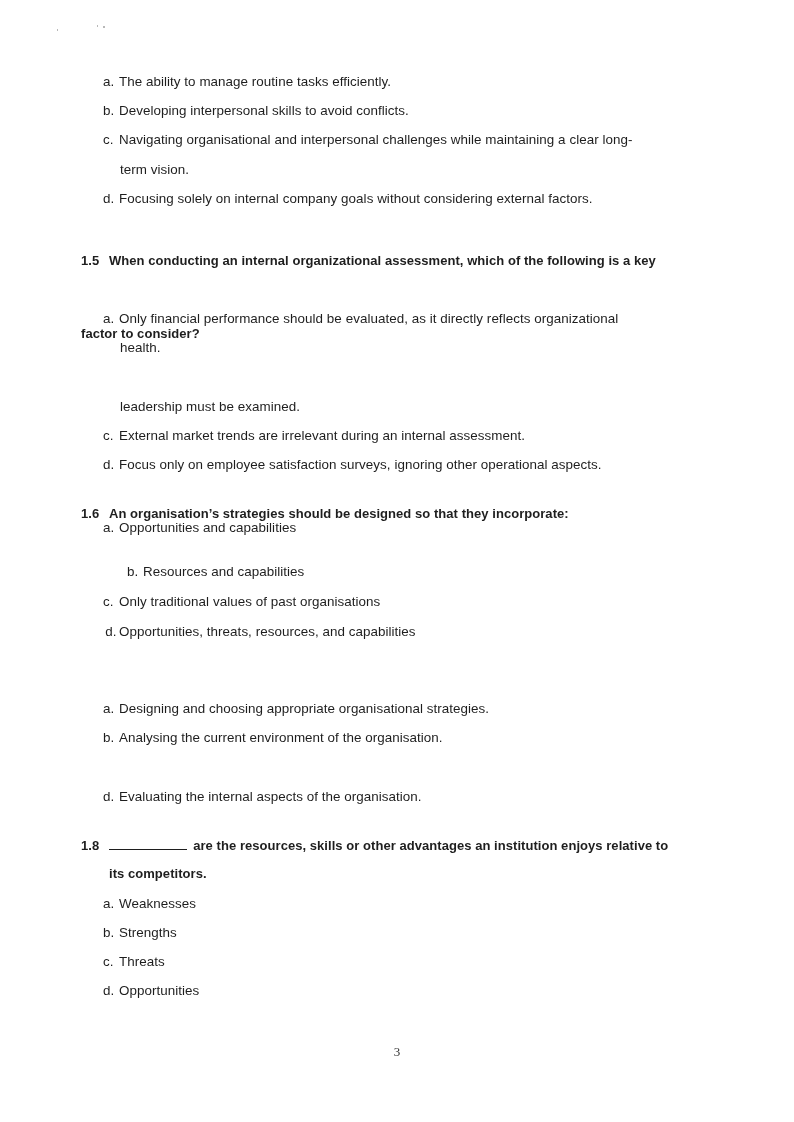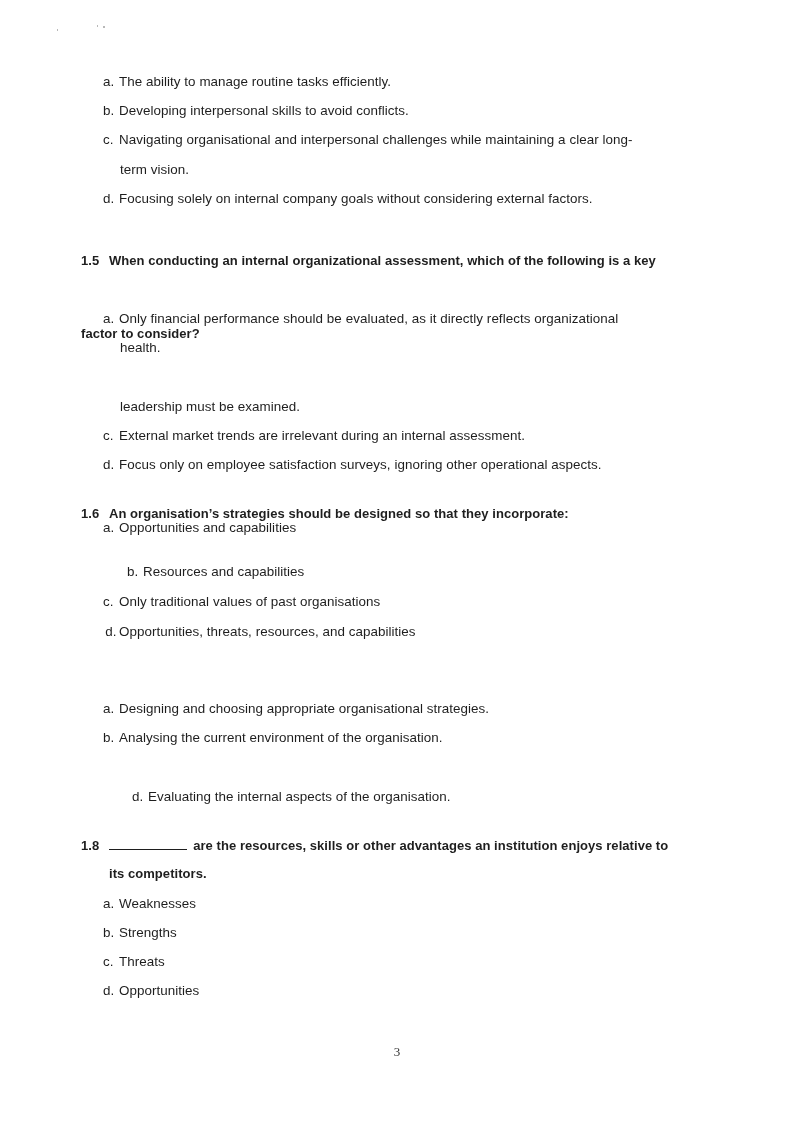--- a/index.html
+++ b/index.html
@@ -120,21 +120,21 @@
   <div class="line" style="left:103px; top:624px;text-align:center;">
     <span class="opt-letter">d.</span><span>Opportunities, threats, resources, and capabilities</span>
   </div>
 
   <div class="line" style="left:103px; top:701px;">
     <span class="opt-letter">a.</span><span>Designing and choosing appropriate organisational strategies.</span>
   </div>
   <div class="line" style="left:103px; top:730px;">
     <span class="opt-letter">b.</span><span>Analysing the current environment of the organisation.</span>
   </div>
-  <div class="line" style="left:103px; top:789px;margin-left:29px;">
+  <div class="line" style="left:103px; top:789px;">
     <span class="opt-letter">d.</span><span>Evaluating the internal aspects of the organisation.</span>
   </div>
 
   <div class="line q" style="left:81px; top:837px;">
     <span>1.8</span><span class="blank"></span><span>are the resources, skills or other advantages an institution enjoys relative to</span>
   </div>
   <div class="line q" style="left:109px; top:866px;">its competitors.</div>
   <div class="line" style="left:103px; top:896px;">
     <span class="opt-letter">a.</span><span>Weaknesses</span>
   </div>

